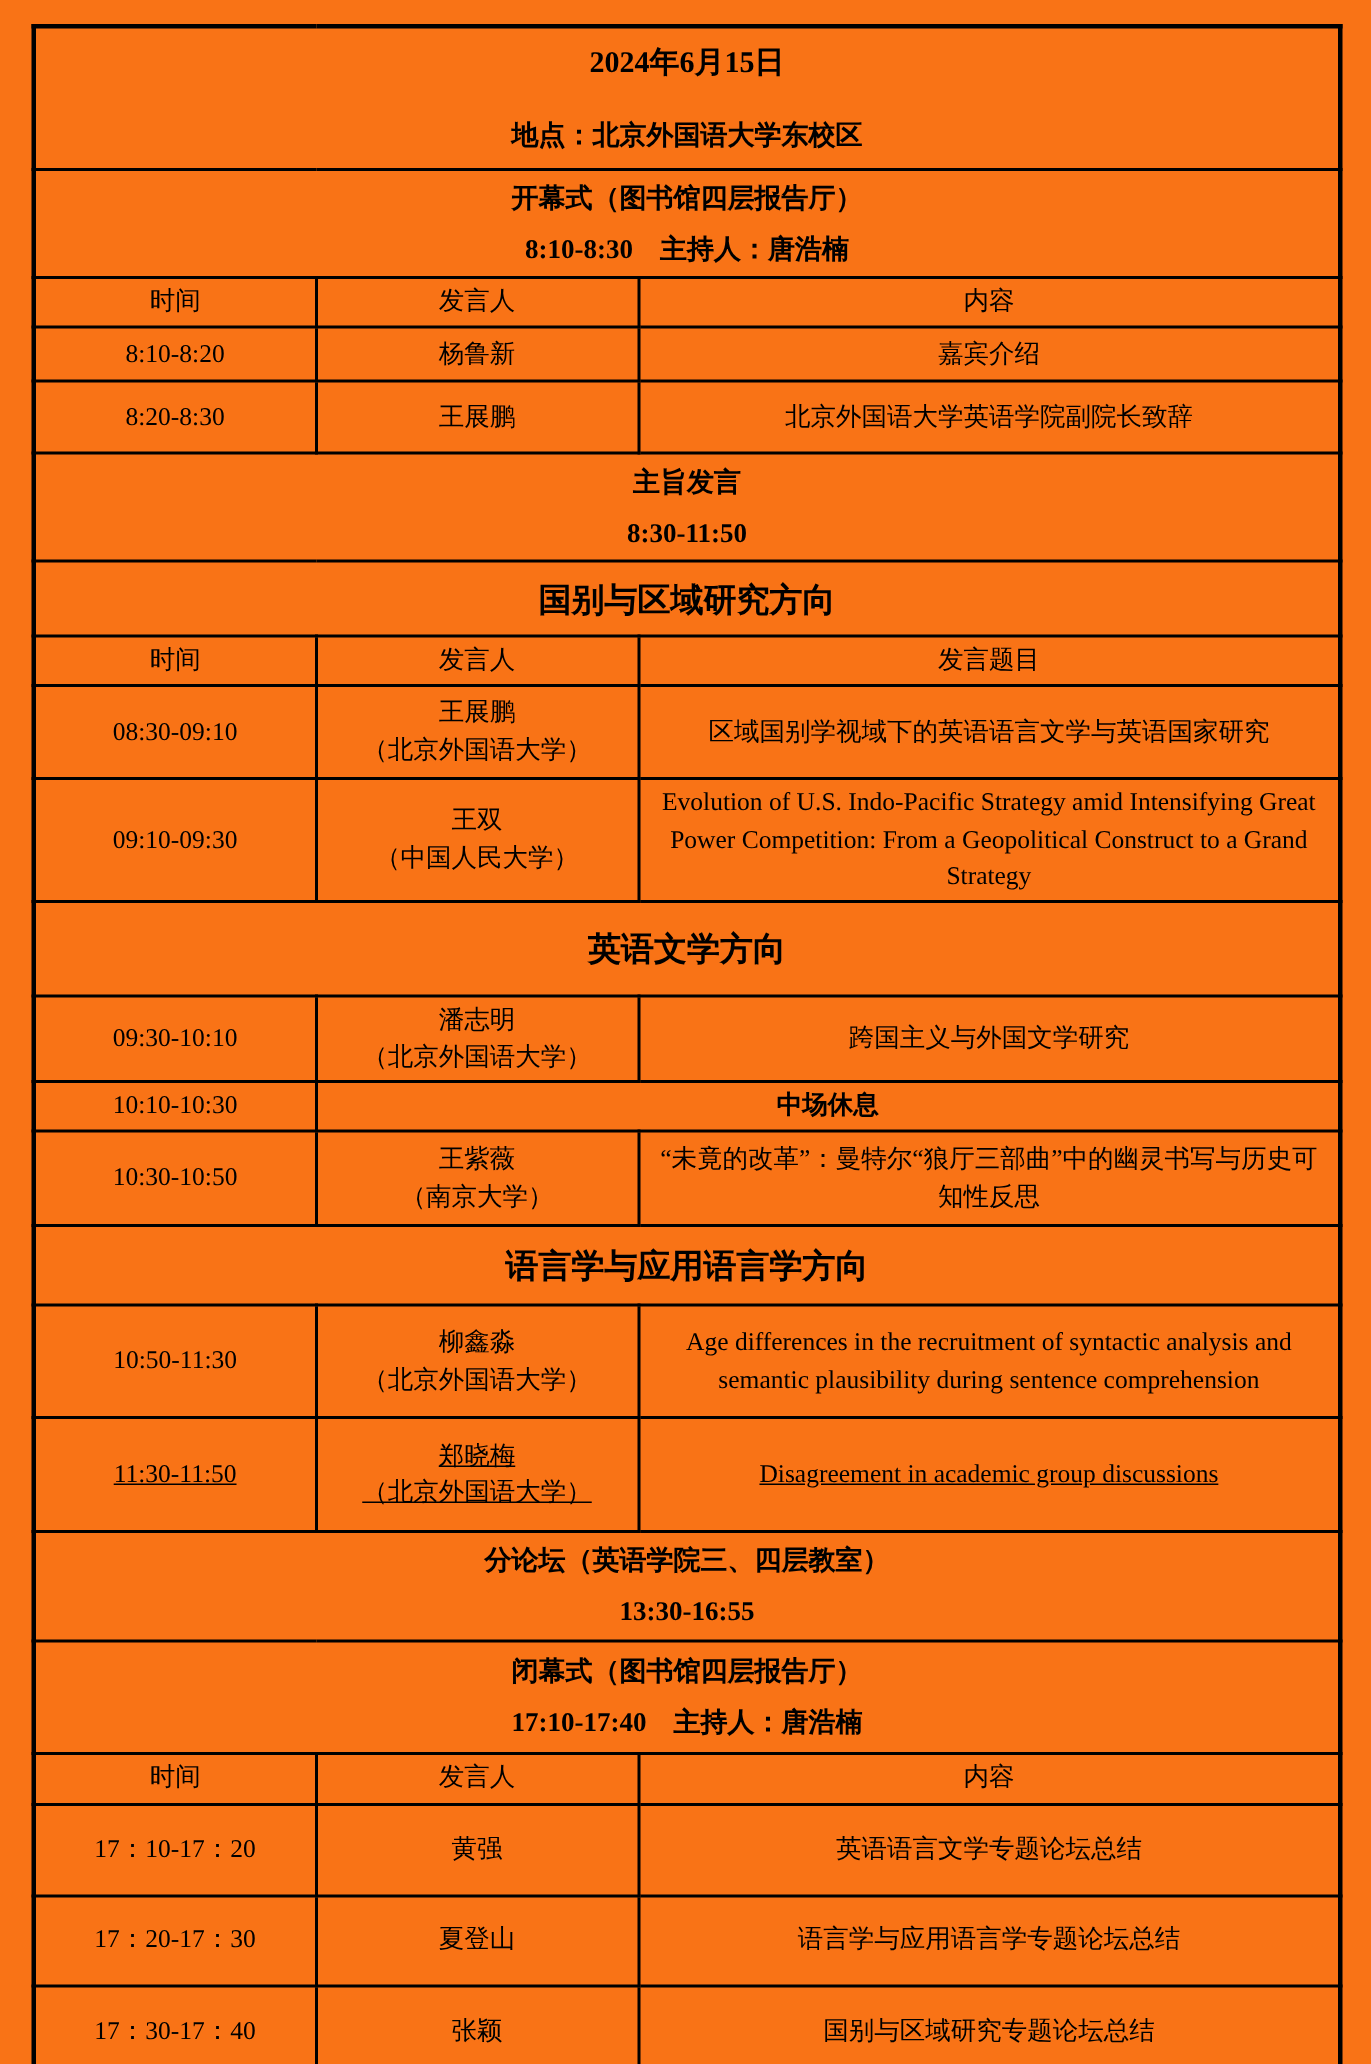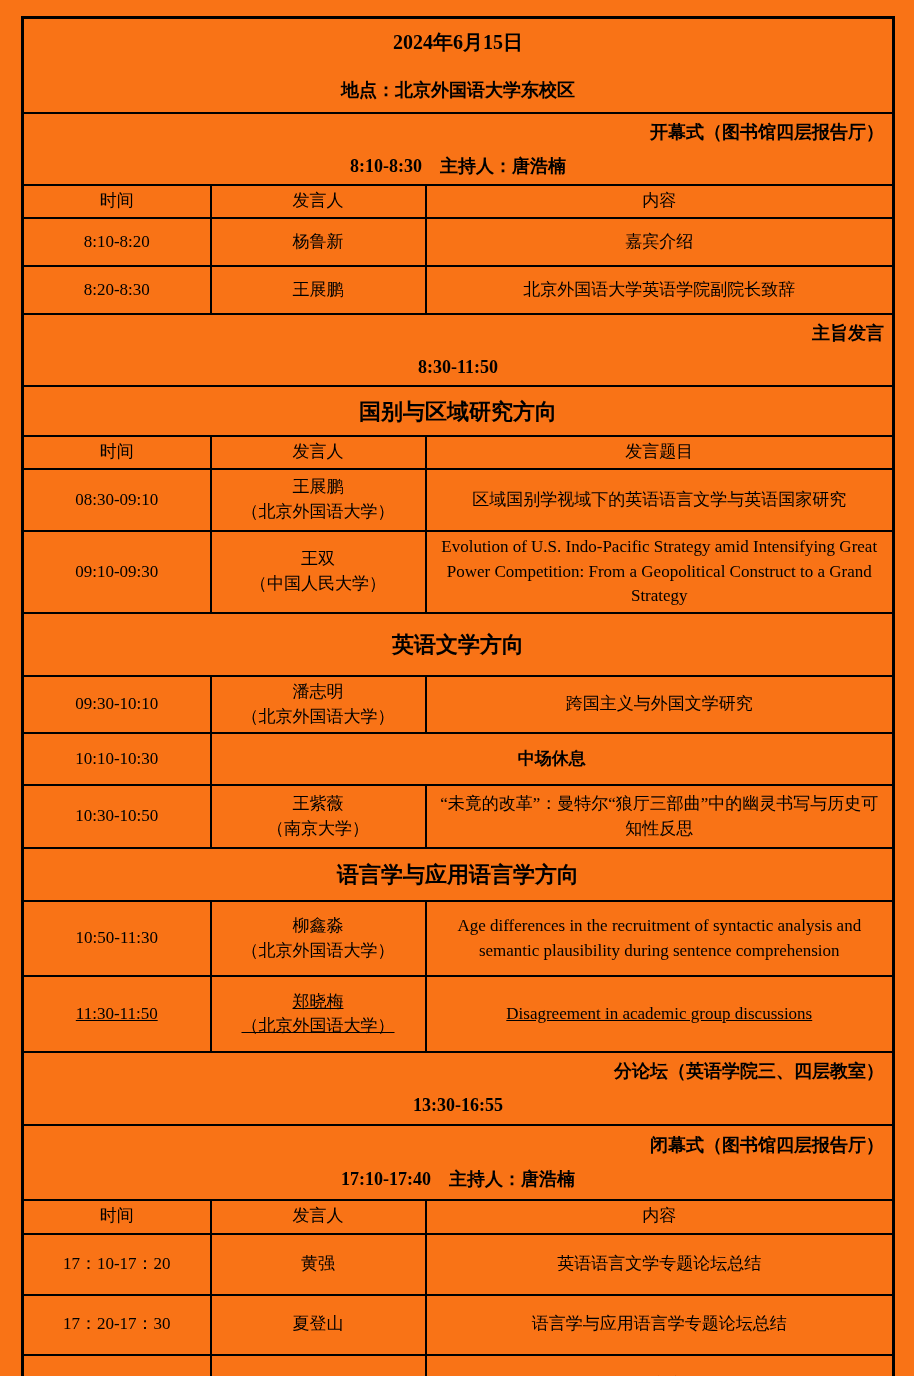--- a/index.html
+++ b/index.html
@@ -41,40 +41,40 @@
     font-size: 20px;
     font-weight: bold;
     margin: 6px 0 0 0;
   }
   .title-loc {
     font-size: 18px;
     font-weight: bold;
     margin: 20px 0 6px 0;
   }
   
-  .sec-line1 { font-size: 18px; font-weight: bold; margin: 2px 0; text-align: right; }
+  .sec-line1 { font-size: 18px; font-weight: bold; margin: 2px 0; }
   .sec-line2 { font-size: 18px; font-weight: bold; margin: 8px 0 2px 0; }
   .sec-single { font-size: 22px; font-weight: bold; }
   
   .spk-name { display: block; }
   .spk-aff  { display: block; }
   
   tr.h-title    { height: 94px; }
   tr.h-open     { height: 70px; }
   tr.h-head1    { height: 33px; }
-  tr.h-r1       { height: 48px; }
+  tr.h-r1       { height: 36px; }
   tr.h-r2       { height: 48px; }
   tr.h-keynote  { height: 62px; border-radius: 10px; }
   tr.h-secarea  { height: 50px; }
   tr.h-head2    { height: 26px; }
   tr.h-r3       { height: 62px; }
   tr.h-r4       { height: 72px; }
   tr.h-seclit   { height: 63px; }
   tr.h-r5       { height: 57px; }
-  tr.h-break    { height: 52px; }
+  tr.h-break    { height: 33px; }
   tr.h-r6       { height: 63px; }
   tr.h-secling  { height: 53px; }
   tr.h-r7       { height: 75px; border-radius: 32px; }
   tr.h-r8       { height: 76px; text-decoration: underline; }
   tr.h-forum    { height: 70px; border-radius: 25px; }
   tr.h-closing  { height: 75px; }
   tr.h-head3    { height: 34px; }
   tr.h-r9       { height: 61px; }
   tr.h-r10      { height: 60px; }
   tr.h-r11      { height: 62px; }

